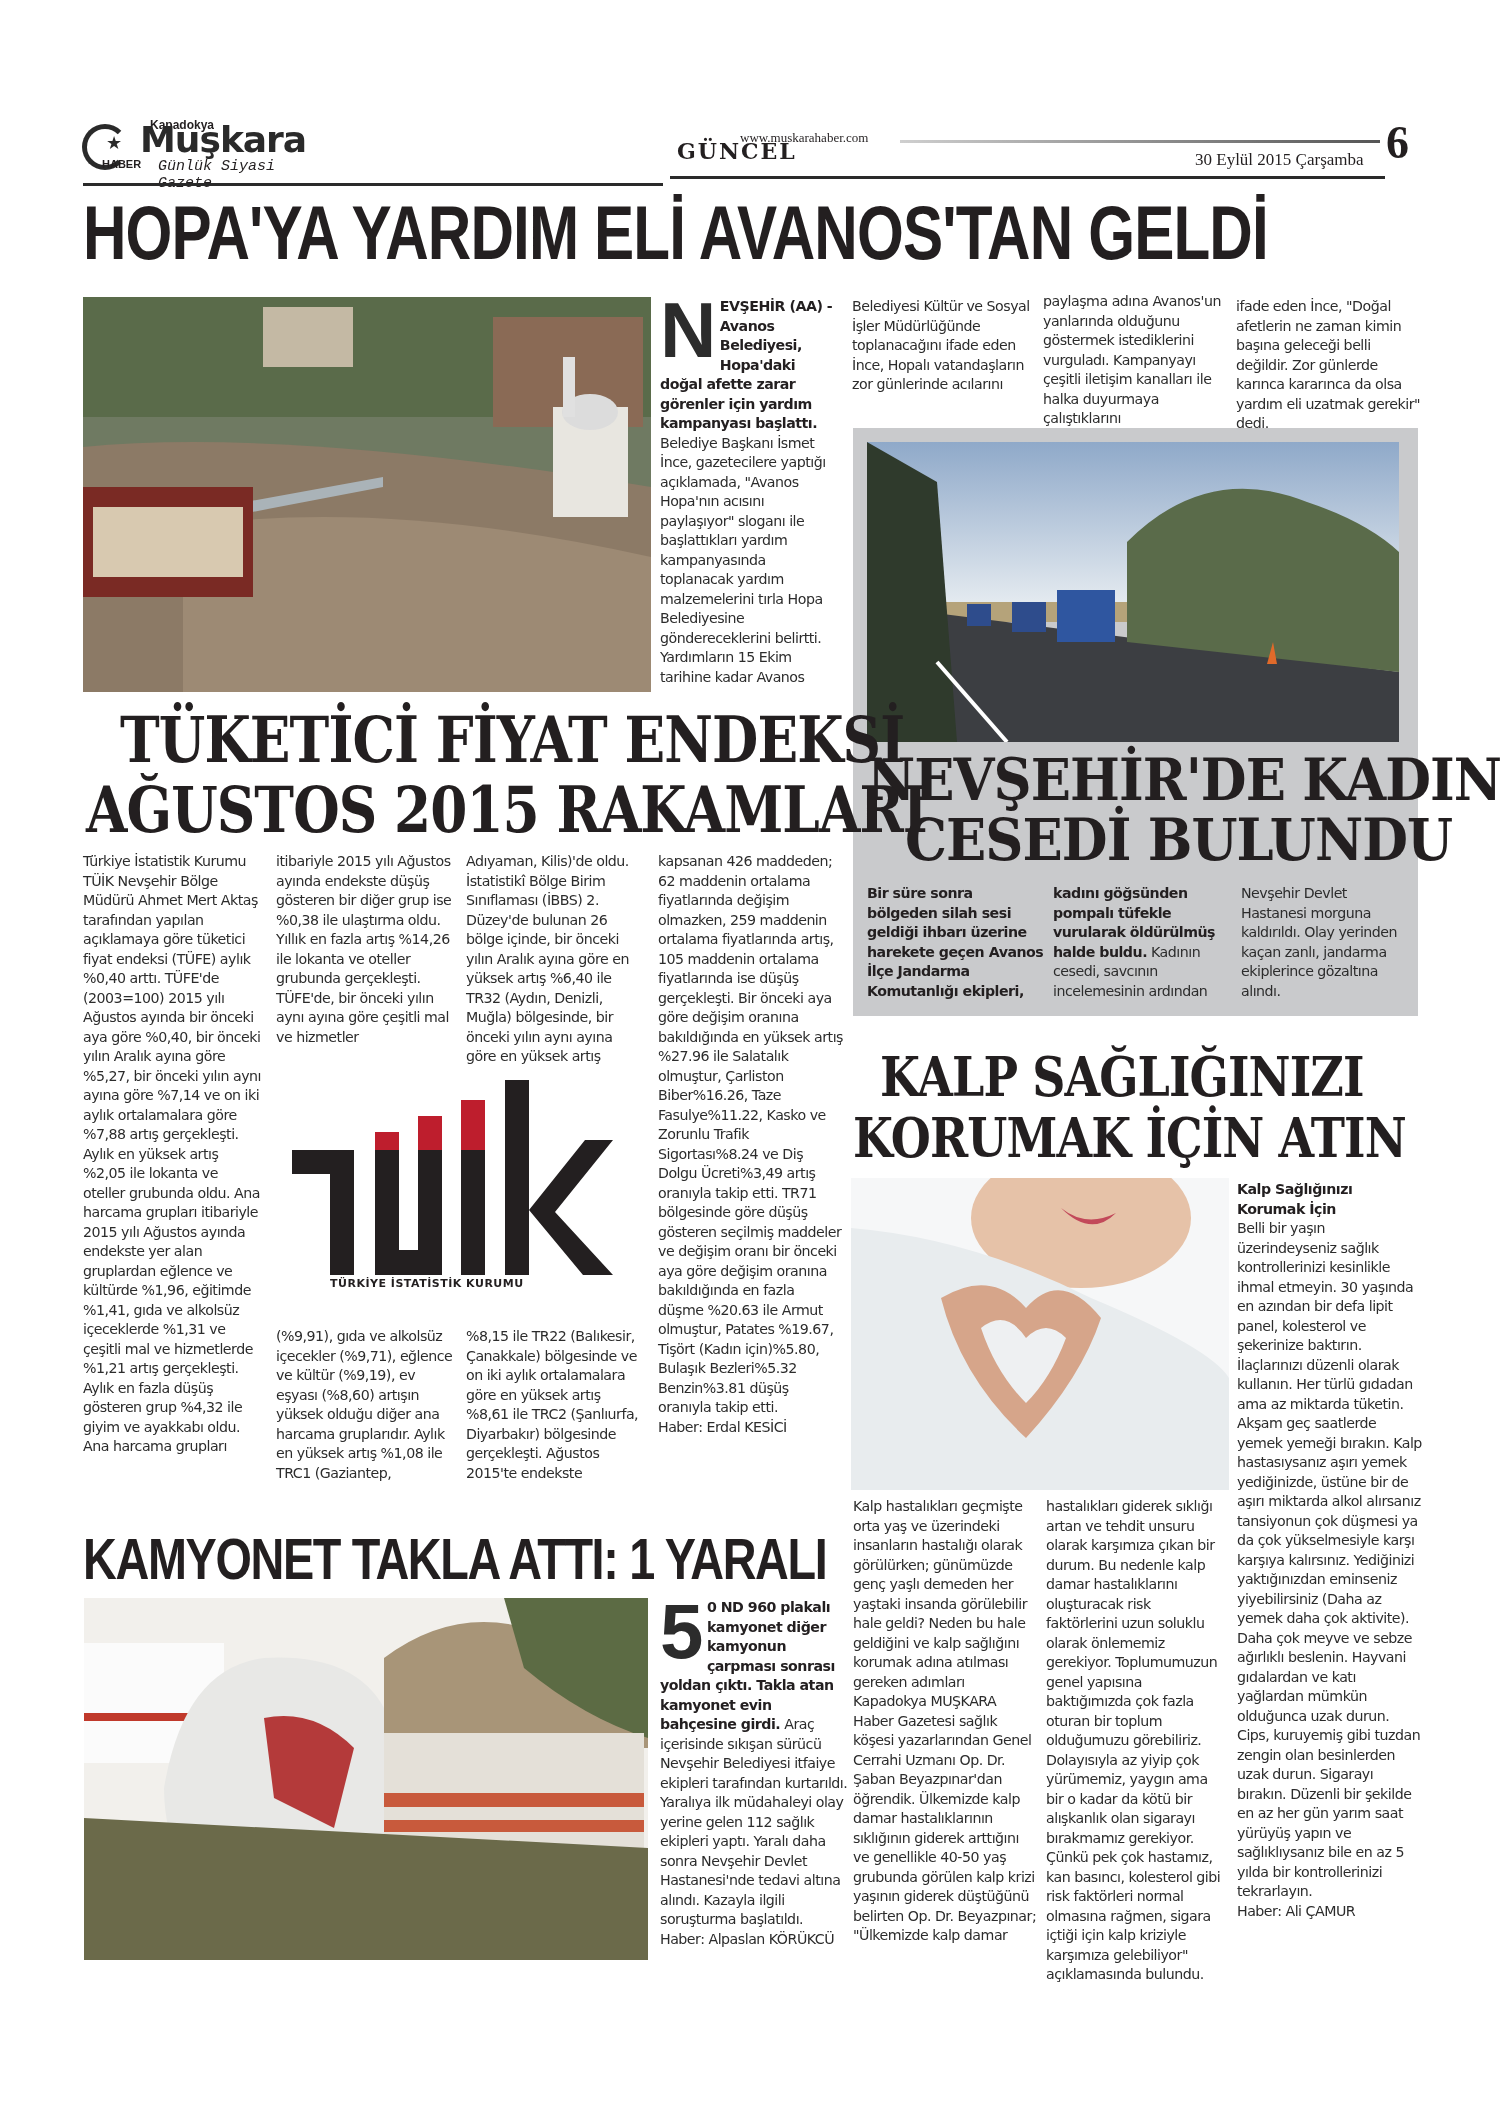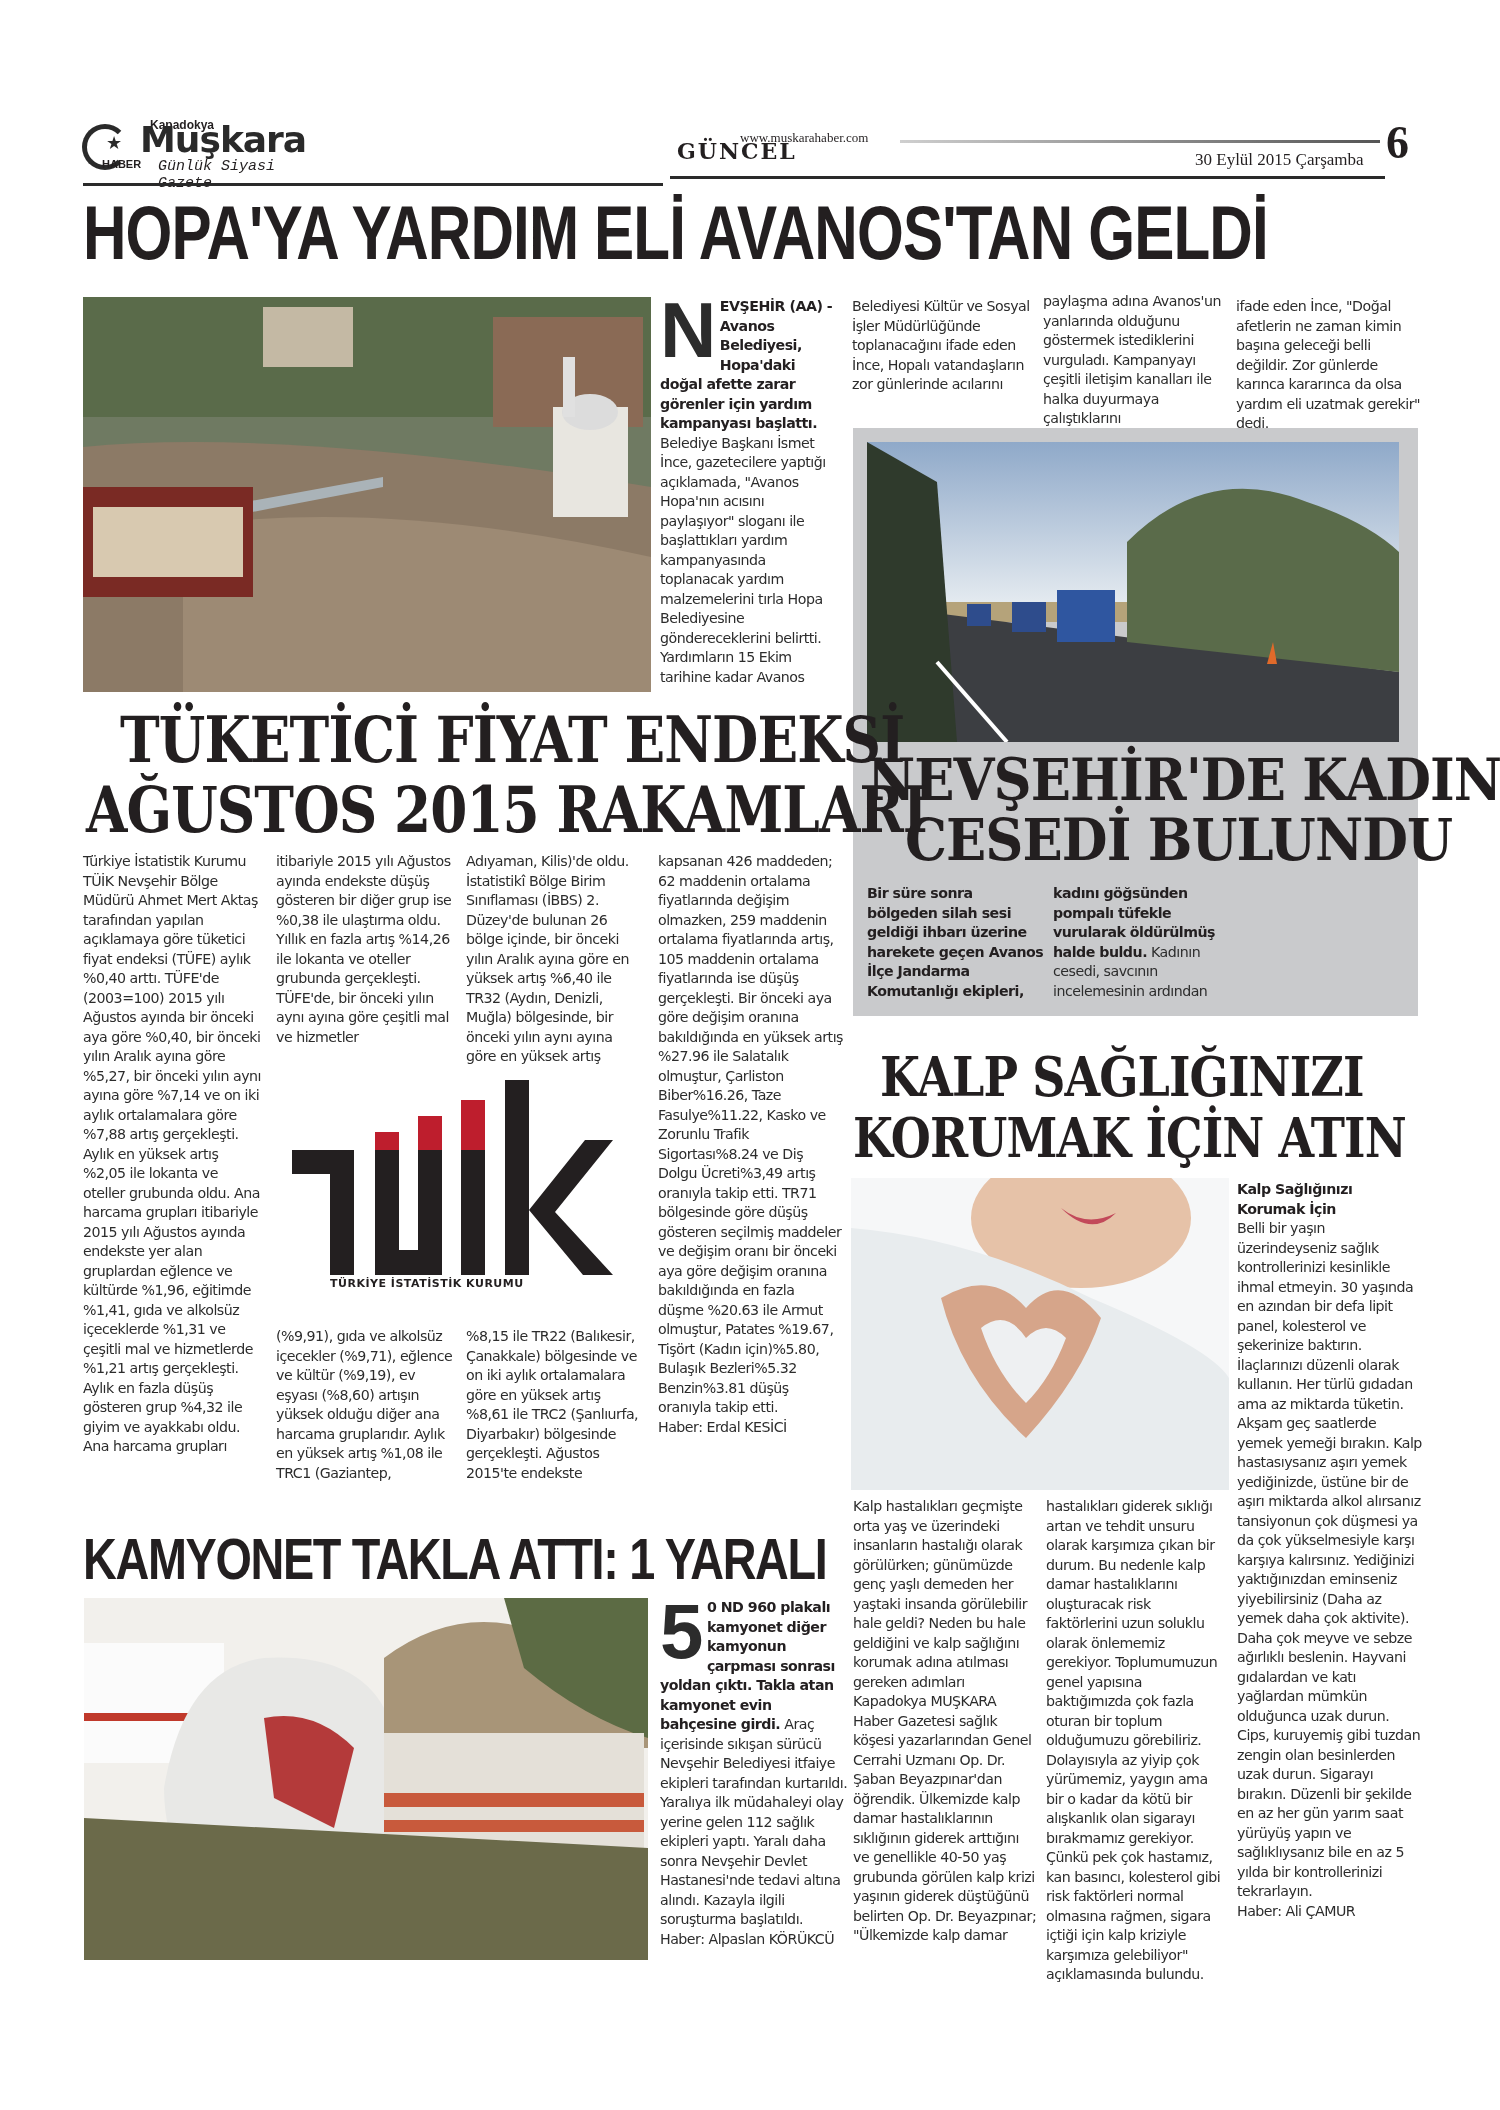--- a/index.html
+++ b/index.html
@@ -100,20 +100,21 @@
       <rect x="145" y="160" width="34" height="30" fill="#2e4c8c"></rect>
       <rect x="190" y="148" width="58" height="52" fill="#2f56a0"></rect>
       <path d="M400 222 L410 222 L406 200 Z" fill="#e06a2a"></path>
       <path d="M70 220 L140 300" stroke="#ffffff" stroke-width="4"></path>
     </svg>
   </div>
   <div class="abs h-slab" style="left:14px; top:320px; font-size:55px; line-height:60px; transform:scale(0.96,1.06); letter-spacing:-1px;">NEVŞEHİR'DE KADIN</div>
   <div class="abs h-slab" style="left:52px; top:380px; font-size:55px; line-height:60px; transform:scale(0.96,1.06); letter-spacing:-1px;">CESEDİ BULUNDU</div>
   <div class="abs col" style="left:14px; top:456px; width:180px;"><b>Bir süre sonra bölgeden silah sesi geldiği ihbarı üzerine harekete geçen Avanos İlçe Jandarma Komutanlığı ekipleri,</b></div>
   <div class="abs col" style="left:200px; top:456px; width:180px;"><b>kadını göğsünden pompalı tüfekle vurularak öldürülmüş halde buldu.</b> <span>Kadının cesedi, savcının incelemesinin ardından</span></div>
+  <div class="abs col" style="left:388px; top:456px; width:170px;">Nevşehir Devlet Hastanesi morguna kaldırıldı. Olay yerinden kaçan zanlı, jandarma ekiplerince gözaltına alındı.</div>
 </div>
 
 <div class="abs h-slab" style="left:120px; top:706px; font-size:58px; line-height:64px; transform:scale(0.92,1.08); letter-spacing:-1px;">TÜKETİCİ FİYAT ENDEKSİ</div>
 <div class="abs h-slab" style="left:86px; top:776px; font-size:58px; line-height:64px; transform:scale(0.92,1.08); letter-spacing:-1px;">AĞUSTOS 2015 RAKAMLARI</div>
 
 <div class="abs col" style="left:83px; top:852px; width:180px;">Türkiye İstatistik Kurumu TÜİK Nevşehir Bölge Müdürü Ahmet Mert Aktaş tarafından yapılan açıklamaya göre tüketici fiyat endeksi (TÜFE) aylık %0,40 arttı. TÜFE'de (2003=100) 2015 yılı Ağustos ayında bir önceki aya göre %0,40, bir önceki yılın Aralık ayına göre %5,27, bir önceki yılın aynı ayına göre %7,14 ve on iki aylık ortalamalara göre %7,88 artış gerçekleşti. Aylık en yüksek artış %2,05 ile lokanta ve oteller grubunda oldu. Ana harcama grupları itibariyle 2015 yılı Ağustos ayında endekste yer alan gruplardan eğlence ve kültürde %1,96, eğitimde %1,41, gıda ve alkolsüz içeceklerde %1,31 ve çeşitli mal ve hizmetlerde %1,21 artış gerçekleşti. Aylık en fazla düşüş gösteren grup %4,32 ile giyim ve ayakkabı oldu. Ana harcama grupları</div>
 <div class="abs col" style="left:276px; top:852px; width:180px;">itibariyle 2015 yılı Ağustos ayında endekste düşüş gösteren bir diğer grup ise %0,38 ile ulaştırma oldu. Yıllık en fazla artış %14,26 ile lokanta ve oteller grubunda gerçekleşti. TÜFE'de, bir önceki yılın aynı ayına göre çeşitli mal ve hizmetler</div>
 <div class="abs col" style="left:466px; top:852px; width:180px;">Adıyaman, Kilis)'de oldu. İstatistikî Bölge Birim Sınıflaması (İBBS) 2. Düzey'de bulunan 26 bölge içinde, bir önceki yılın Aralık ayına göre en yüksek artış %6,40 ile TR32 (Aydın, Denizli, Muğla) bölgesinde, bir önceki yılın aynı ayına göre en yüksek artış</div>
 <div class="abs col" style="left:658px; top:852px; width:185px;">
   <span>kapsanan 426 maddeden; 62 maddenin ortalama fiyatlarında değişim olmazken, 259 maddenin ortalama fiyatlarında artış, 105 maddenin ortalama fiyatlarında ise düşüş gerçekleşti. Bir önceki aya göre değişim oranına bakıldığında en yüksek artış %27.96 ile Salatalık olmuştur, Çarliston Biber%16.26, Taze Fasulye%11.22, Kasko ve Zorunlu Trafik Sigortası%8.24 ve Diş Dolgu Ücreti%3,49 artış oranıyla takip etti. TR71 bölgesinde göre düşüş gösteren seçilmiş maddeler ve değişim oranı bir önceki aya göre değişim oranına bakıldığında en fazla düşme %20.63 ile Armut olmuştur, Patates %19.67, Tişört (Kadın için)%5.80, Bulaşık Bezleri%5.32 Benzin%3.81 düşüş oranıyla takip etti.</span>

